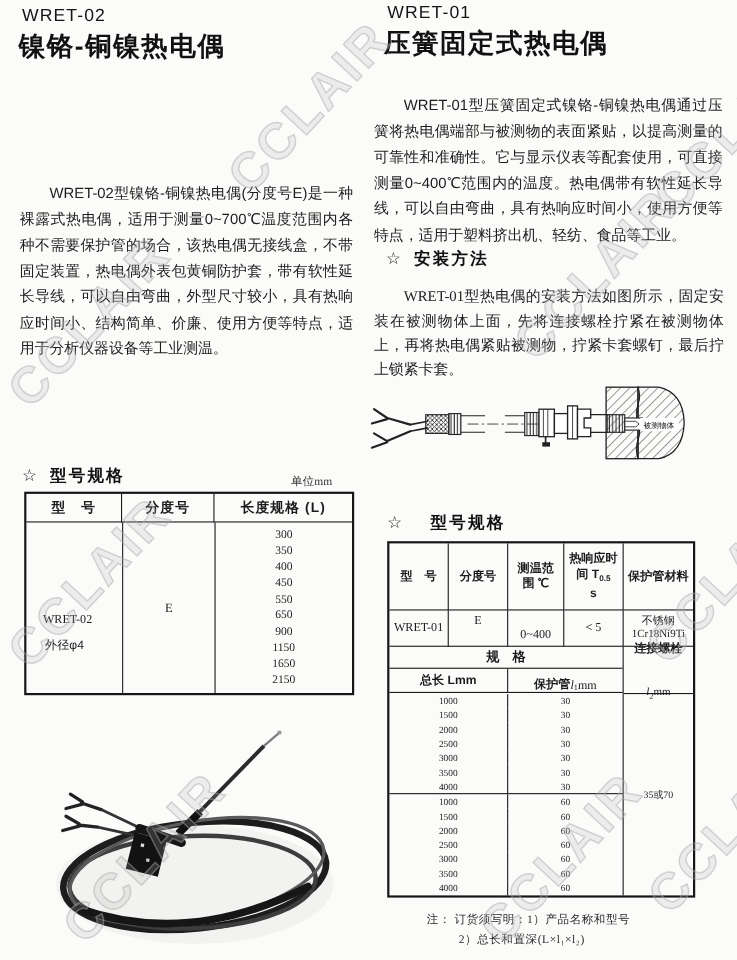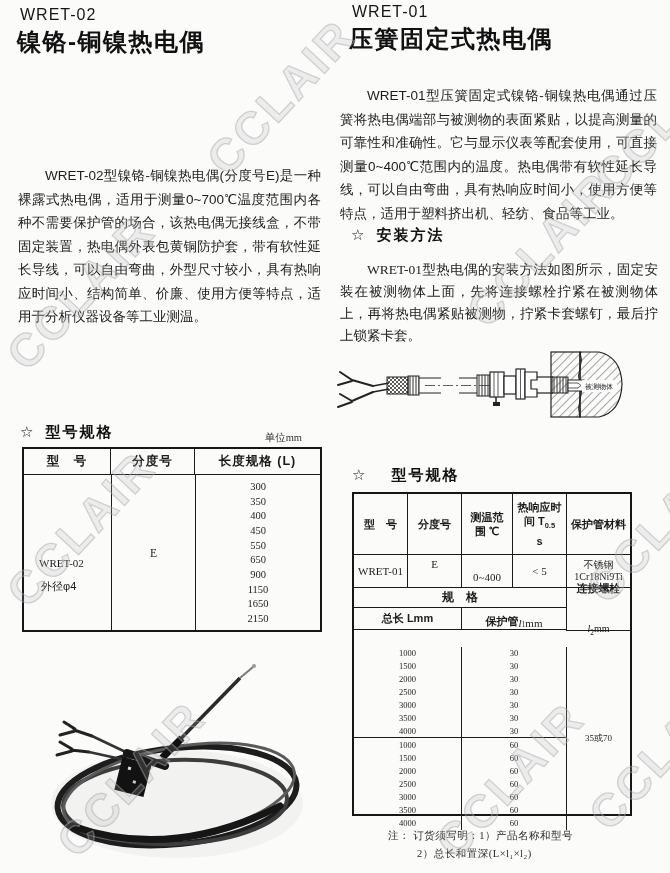--- a/index.html
+++ b/index.html
@@ -221,21 +221,21 @@
               <span class="serif">mm</span>
           </div>
         </div>
       </div>
       <div class="cell bb" style="flex:1;flex-direction:column;gap:27px;">
         <div style="font-size:11px;font-weight:600;">连接螺栓</div>
         <div style="font-size:10px;"><span class="ivar">l</span><span class="sub serif">2</span><span class="serif">mm</span></div>
       </div>
     </div>
 
-    <div style="position:relative;height:183px;margin-top:16px;">
+    <div style="position:relative;height:183px;">
       <div style="position:absolute;left:0;top:0;width:213px;height:100%;border-right:1px solid #1a1a1a;box-sizing:border-box;">
         <div style="height:91px;border-bottom:1px solid #1a1a1a;box-sizing:border-box;display:flex;flex-direction:column;">
           <div style="flex:1;display:flex;">
               <div class="cell br num" style="width:108px;font-size:8.5px;">1000</div>
               <div class="cell num" style="flex:1;font-size:8.5px;">30</div>
             </div>
           <div style="flex:1;display:flex;">
               <div class="cell br num" style="width:108px;font-size:8.5px;">1500</div>
               <div class="cell num" style="flex:1;font-size:8.5px;">30</div>
             </div>

